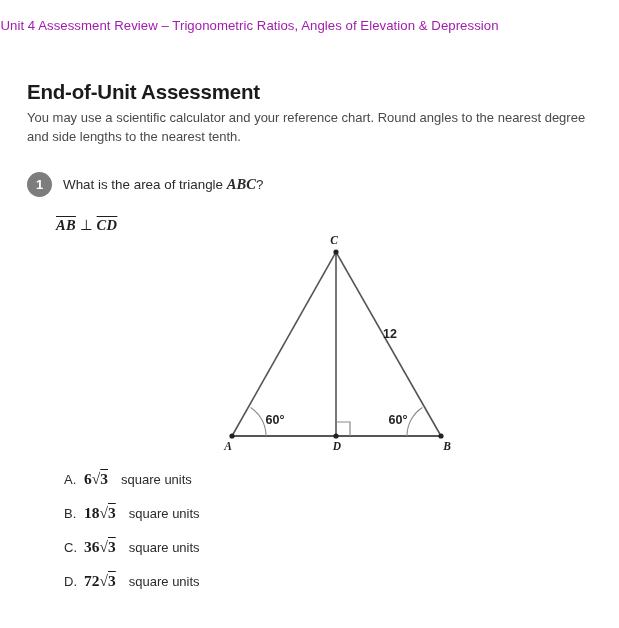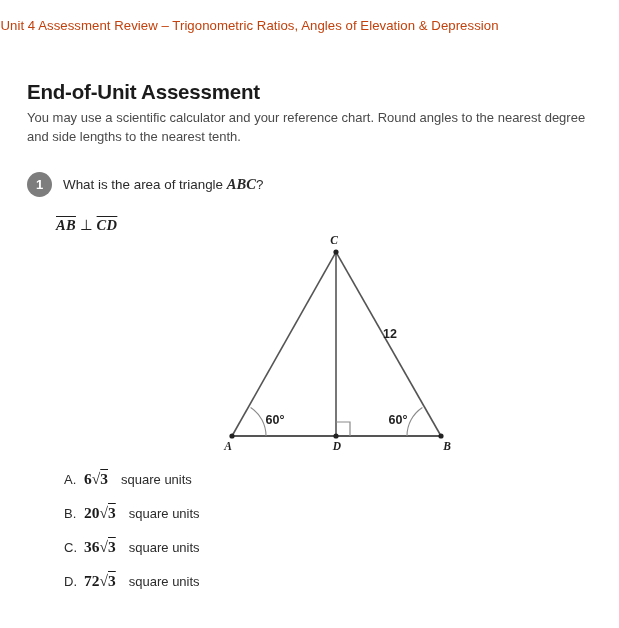--- a/index.html
+++ b/index.html
@@ -18,21 +18,21 @@
 
   
   #page-header {
     position: absolute;
     left: 0;
     top: 18px;
     width: 499px;
     text-align: center;
     font-size: 13.2px;
     font-weight: 400;
-    color: #c2410c;
+    color: #a21caf;
     letter-spacing: 0.05px;
   }
 
   
   #assessment-title {
     position: absolute;
     left: 27px;
     top: 80px;
     font-size: 20.5px;
     font-weight: 700;
@@ -218,21 +218,21 @@
 </div>
 
 <div id="answer-choices">
   <div class="choice-row">
     <span class="choice-letter">A.</span>
     <span class="choice-value"><span>6</span><span class="radical">√</span><span class="radicand">3</span></span>
     <span class="choice-units">square units</span>
   </div>
   <div class="choice-row">
     <span class="choice-letter">B.</span>
-    <span class="choice-value"><span>20</span><span class="radical">√</span><span class="radicand">3</span></span>
+    <span class="choice-value"><span>18</span><span class="radical">√</span><span class="radicand">3</span></span>
     <span class="choice-units">square units</span>
   </div>
   <div class="choice-row">
     <span class="choice-letter">C.</span>
     <span class="choice-value"><span>36</span><span class="radical">√</span><span class="radicand">3</span></span>
     <span class="choice-units">square units</span>
   </div>
   <div class="choice-row">
     <span class="choice-letter">D.</span>
     <span class="choice-value"><span>72</span><span class="radical">√</span><span class="radicand">3</span></span>

